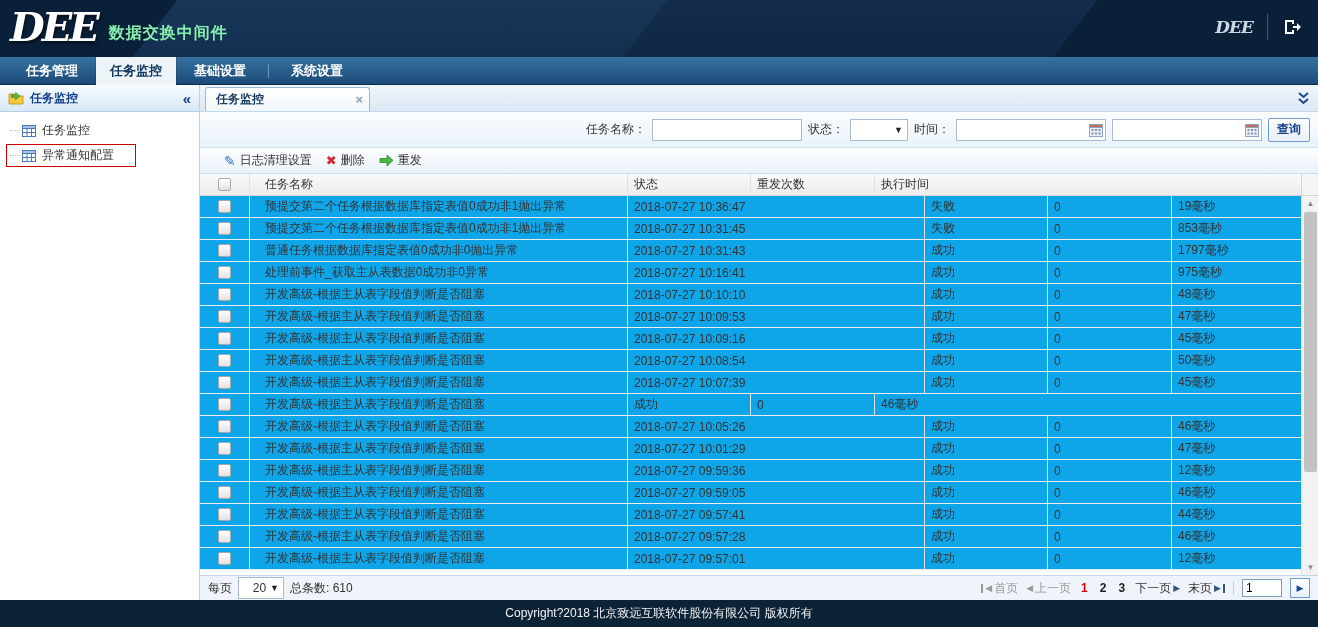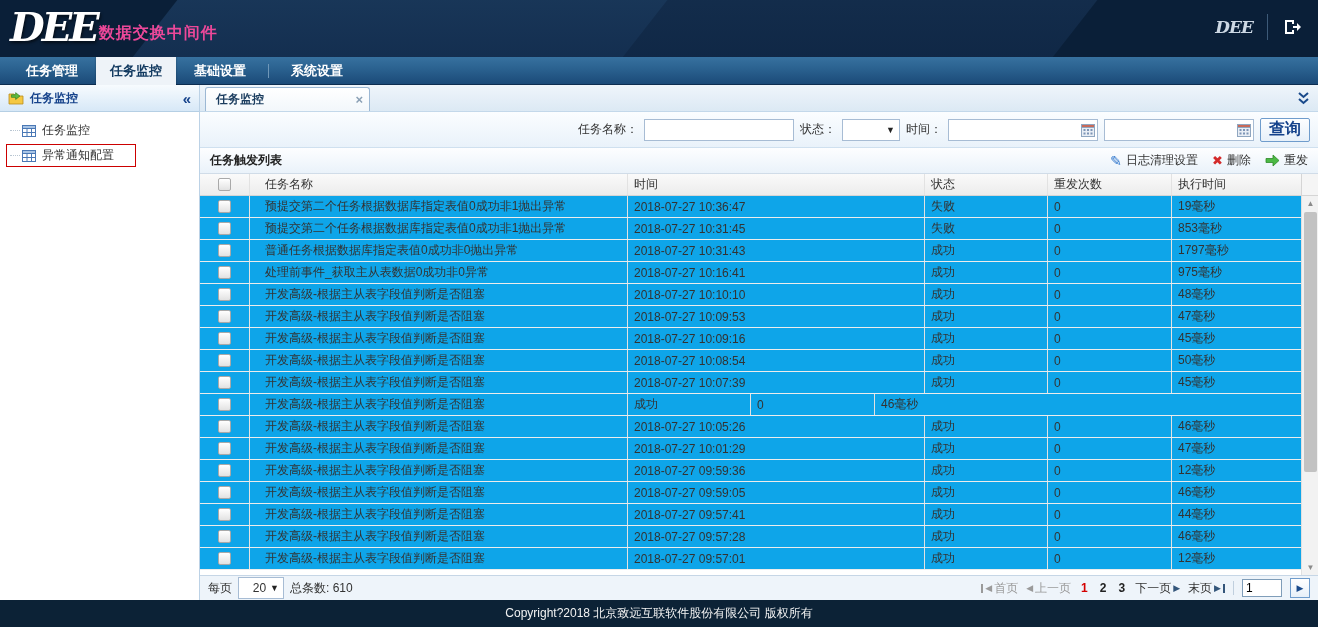--- a/index.html
+++ b/index.html
@@ -8,21 +8,21 @@
 
   
   .banner { position:relative; height:57px; background:#0a1f38; overflow:hidden; }
   .banner::before { content:""; position:absolute; left:150px; top:-30px; width:520px; height:130px;
     background:linear-gradient(180deg,#1b3a5c,#10294a); transform:skewX(-38deg); }
   .banner::after { content:""; position:absolute; left:640px; top:-30px; width:430px; height:130px;
     background:linear-gradient(180deg,#152f4e,#0d2442); transform:skewX(-38deg); }
   .logo-area { position:absolute; left:10px; top:4px; display:flex; align-items:flex-end; z-index:2; }
   .logo-dee { font-family:"DejaVu Serif","Liberation Serif",serif; font-style:italic; font-weight:bold;
     font-size:40px; color:#fff; letter-spacing:-3px; line-height:46px; text-shadow:1px 2px 3px rgba(0,0,0,.6); }
-  .logo-title { color:#ec4899; font-size:16px; font-weight:bold; margin:0 0 6px 2px; letter-spacing:1px; }
+  .logo-title { color:#86efac; font-size:16px; font-weight:bold; margin:0 0 6px 12px; letter-spacing:1px; }
   .banner-right { position:absolute; right:16px; top:14px; display:flex; align-items:center; gap:14px; z-index:2; }
   .mini-dee { font-family:"DejaVu Serif","Liberation Serif",serif; font-style:italic; font-weight:bold;
     font-size:17px; color:#cdd8e4; letter-spacing:-1px; }
   .banner-divider { width:1px; height:26px; background:#3d5a78; }
   .logout-btn { cursor:pointer; display:flex; align-items:center; }
 
   
   .navbar { height:28px; background:linear-gradient(180deg,#37719f 0%,#2a618f 45%,#1b4a78 100%);
     border-bottom:1px solid #0d2d50; display:flex; align-items:center; padding-left:12px; gap:4px; }
   .nav-item { color:#fff; font-size:13px; font-weight:bold; padding:16px 14px; cursor:pointer; border-radius:3px; }
@@ -62,21 +62,21 @@
   .searchbar label { color:#333; }
   .txt-input { height:22px; border:1px solid #a7bcd4; background:#fff; padding:0 4px; font-size:12px; }
   .name-input { width:150px; }
   .mini-select { height:22px; width:58px; border:1px solid #a7bcd4; background:#fff; display:inline-flex;
     align-items:center; justify-content:flex-end; padding:0 4px; cursor:pointer; gap:4px; }
   .mini-select .arrow { font-size:9px; color:#222; }
   .date-wrap { position:relative; display:inline-flex; }
   .date-input { width:150px; padding-right:20px; }
   .cal-icon { position:absolute; right:3px; top:4px; cursor:pointer; }
   .query-btn { height:24px; padding:0 8px; background:linear-gradient(180deg,#fdfeff,#e7f0f9);
-    border:1px solid #6f9ccc; border-radius:2px; color:#15428b; font-weight:bold; font-size:16px; cursor:pointer; }
+    border:1px solid #6f9ccc; border-radius:2px; color:#15428b; font-weight:bold; font-size:12px; cursor:pointer; }
 
   .toolbar { height:26px; background:linear-gradient(180deg,#fdfeff,#eaf2fa); border-bottom:1px solid #d0dce8;
     display:flex; align-items:center; padding:0 10px; }
   .toolbar-title { font-weight:bold; color:#222; flex:1; }
   .tool-btn { display:inline-flex; align-items:center; gap:4px; margin-left:14px; cursor:pointer; color:#333; }
   .icon-edit { color:#2e75cc; font-size:14px; }
   .icon-del { color:#d42a2a; font-size:13px; font-weight:bold; }
 
   
   .thead { height:22px; display:flex; background:linear-gradient(180deg,#fafafa,#ececec);
@@ -244,21 +244,20 @@
                 <rect x="6" y="9.5" width="2" height="2"></rect>
                 <rect x="9.5" y="9.5" width="2" height="2"></rect>
               </g>
           </svg>
         </span>
       </span>
       <button class="query-btn">查询</button>
     </div>
 
     <div class="toolbar">
-      <span class="toolbar-title">任务触发列表</span>
       <span class="tool-btn">
         <span class="icon-edit">✎</span>
         <span>日志清理设置</span>
       </span>
       <span class="tool-btn">
         <span class="icon-del">✖</span>
         <span>删除</span>
       </span>
       <span class="tool-btn">
         <svg width="15" height="13" viewBox="0 0 15 13">
@@ -266,21 +265,20 @@
         </svg>
         <span>重发</span>
       </span>
     </div>
 
     <div class="thead">
       <div class="cell c-check">
           <span class="checkbox"></span>
         </div>
       <div class="cell c-name">任务名称</div>
-      <div class="cell c-time">时间</div>
       <div class="cell c-status">状态</div>
       <div class="cell c-retry">重发次数</div>
       <div class="cell c-exec">执行时间</div>
       <div class="thead-pad"></div>
     </div>
 
     <div class="tbody">
       <div>
 
           <div class="row">

